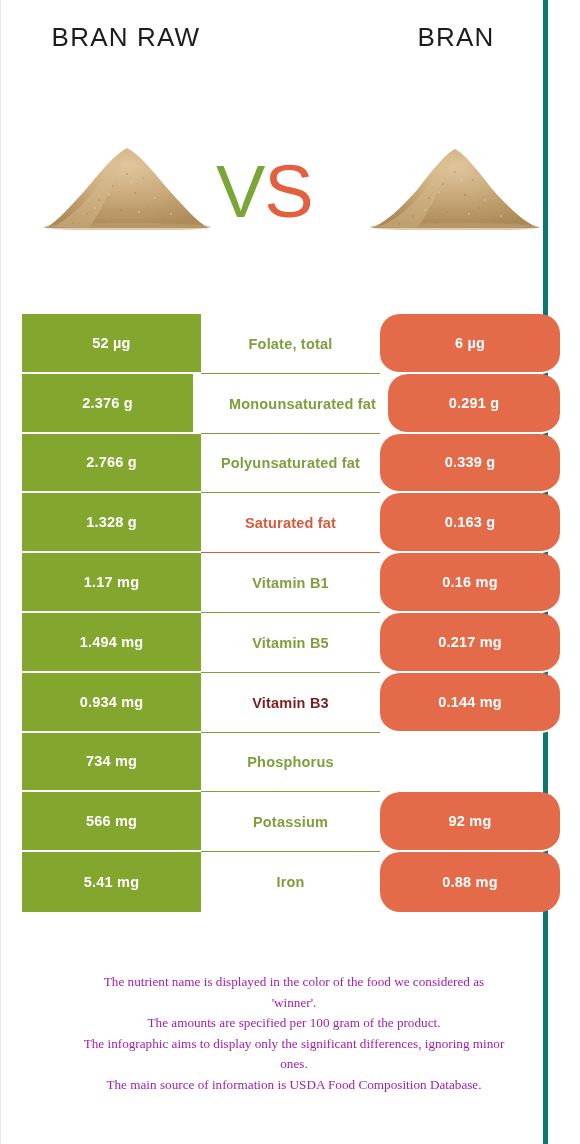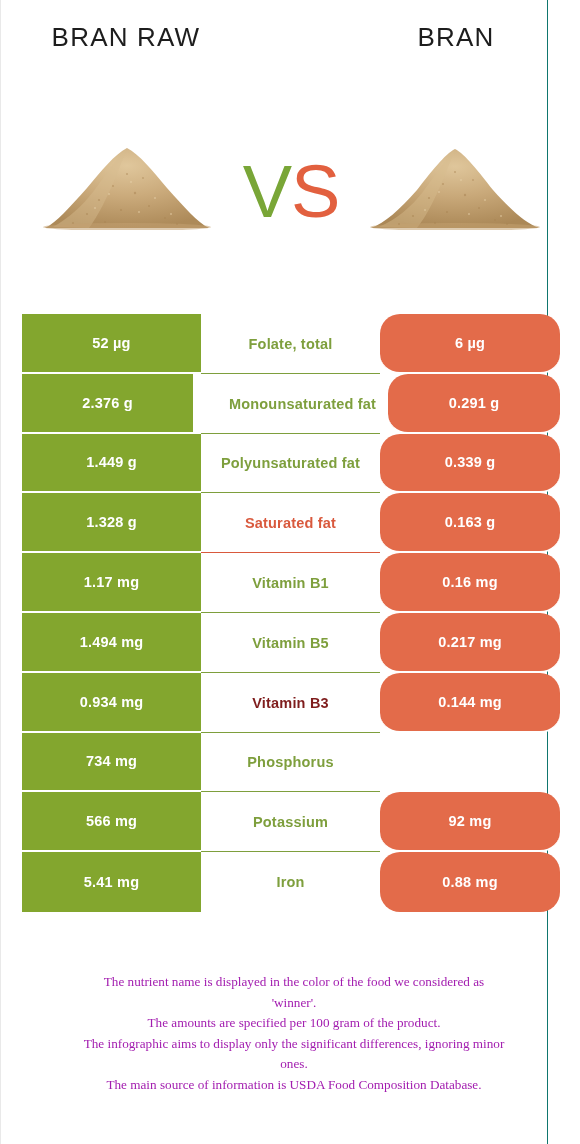--- a/index.html
+++ b/index.html
@@ -8,21 +8,21 @@
     background:#ffffff;
     font-family:"Liberation Sans", sans-serif;
     overflow:hidden;
     position:relative;
   }
   .page{
     width:548px;height:1144px;
     position:relative;
     box-sizing:border-box;
     border-left:1px solid #e9e9e9;
-    border-right:1px solid #0f766e;
+    border-right:5px solid #0f766e;
     text-decoration:underline;
   }
 
   
   .header{
     position:absolute;top:0;left:0;width:580px;height:110px;
   }
   .title{
     position:absolute;top:22px;
     font-size:26px;
@@ -46,21 +46,21 @@
   .pile.right{left:366px;}
   .pile svg{display:block;width:100%;height:100%;}
 
   .vs{
     position:absolute;left:215px;bottom:6px;
     width:150px;height:84px;
     font-size:74px;
     font-weight:400;
     letter-spacing:-1px;
     line-height:84px;
-    text-align:center;
+    text-align:left;
     white-space:nowrap;
   }
   .vs .v{color:#79A637;}
   .vs .s{color:#E2603F;}
 
   
   .table{
     position:absolute;top:314px;left:21px;
     width:538px;height:598px;
   }
@@ -219,21 +219,21 @@
         <div class="cell right">6 µg</div>
         <div class="midsep" style="background: rgb(126, 159, 61);"></div>
       </div>
       <div class="row">
         <div class="cell left">2.376 g</div>
         <div class="cell mid" style="color: rgb(126, 159, 61); margin-left: 24px;">Monounsaturated fat</div>
         <div class="cell right">0.291 g</div>
         <div class="midsep" style="background: rgb(126, 159, 61);"></div>
       </div>
       <div class="row">
-        <div class="cell left">1.449 g</div>
+        <div class="cell left">2.766 g</div>
         <div class="cell mid" style="color: rgb(126, 159, 61);">Polyunsaturated fat</div>
         <div class="cell right">0.339 g</div>
         <div class="midsep" style="background: rgb(126, 159, 61);"></div>
       </div>
       <div class="row">
         <div class="cell left">1.328 g</div>
         <div class="cell mid" style="color: rgb(217, 89, 61);">Saturated fat</div>
         <div class="cell right">0.163 g</div>
         <div class="midsep" style="background: rgb(217, 89, 61);"></div>
       </div>

